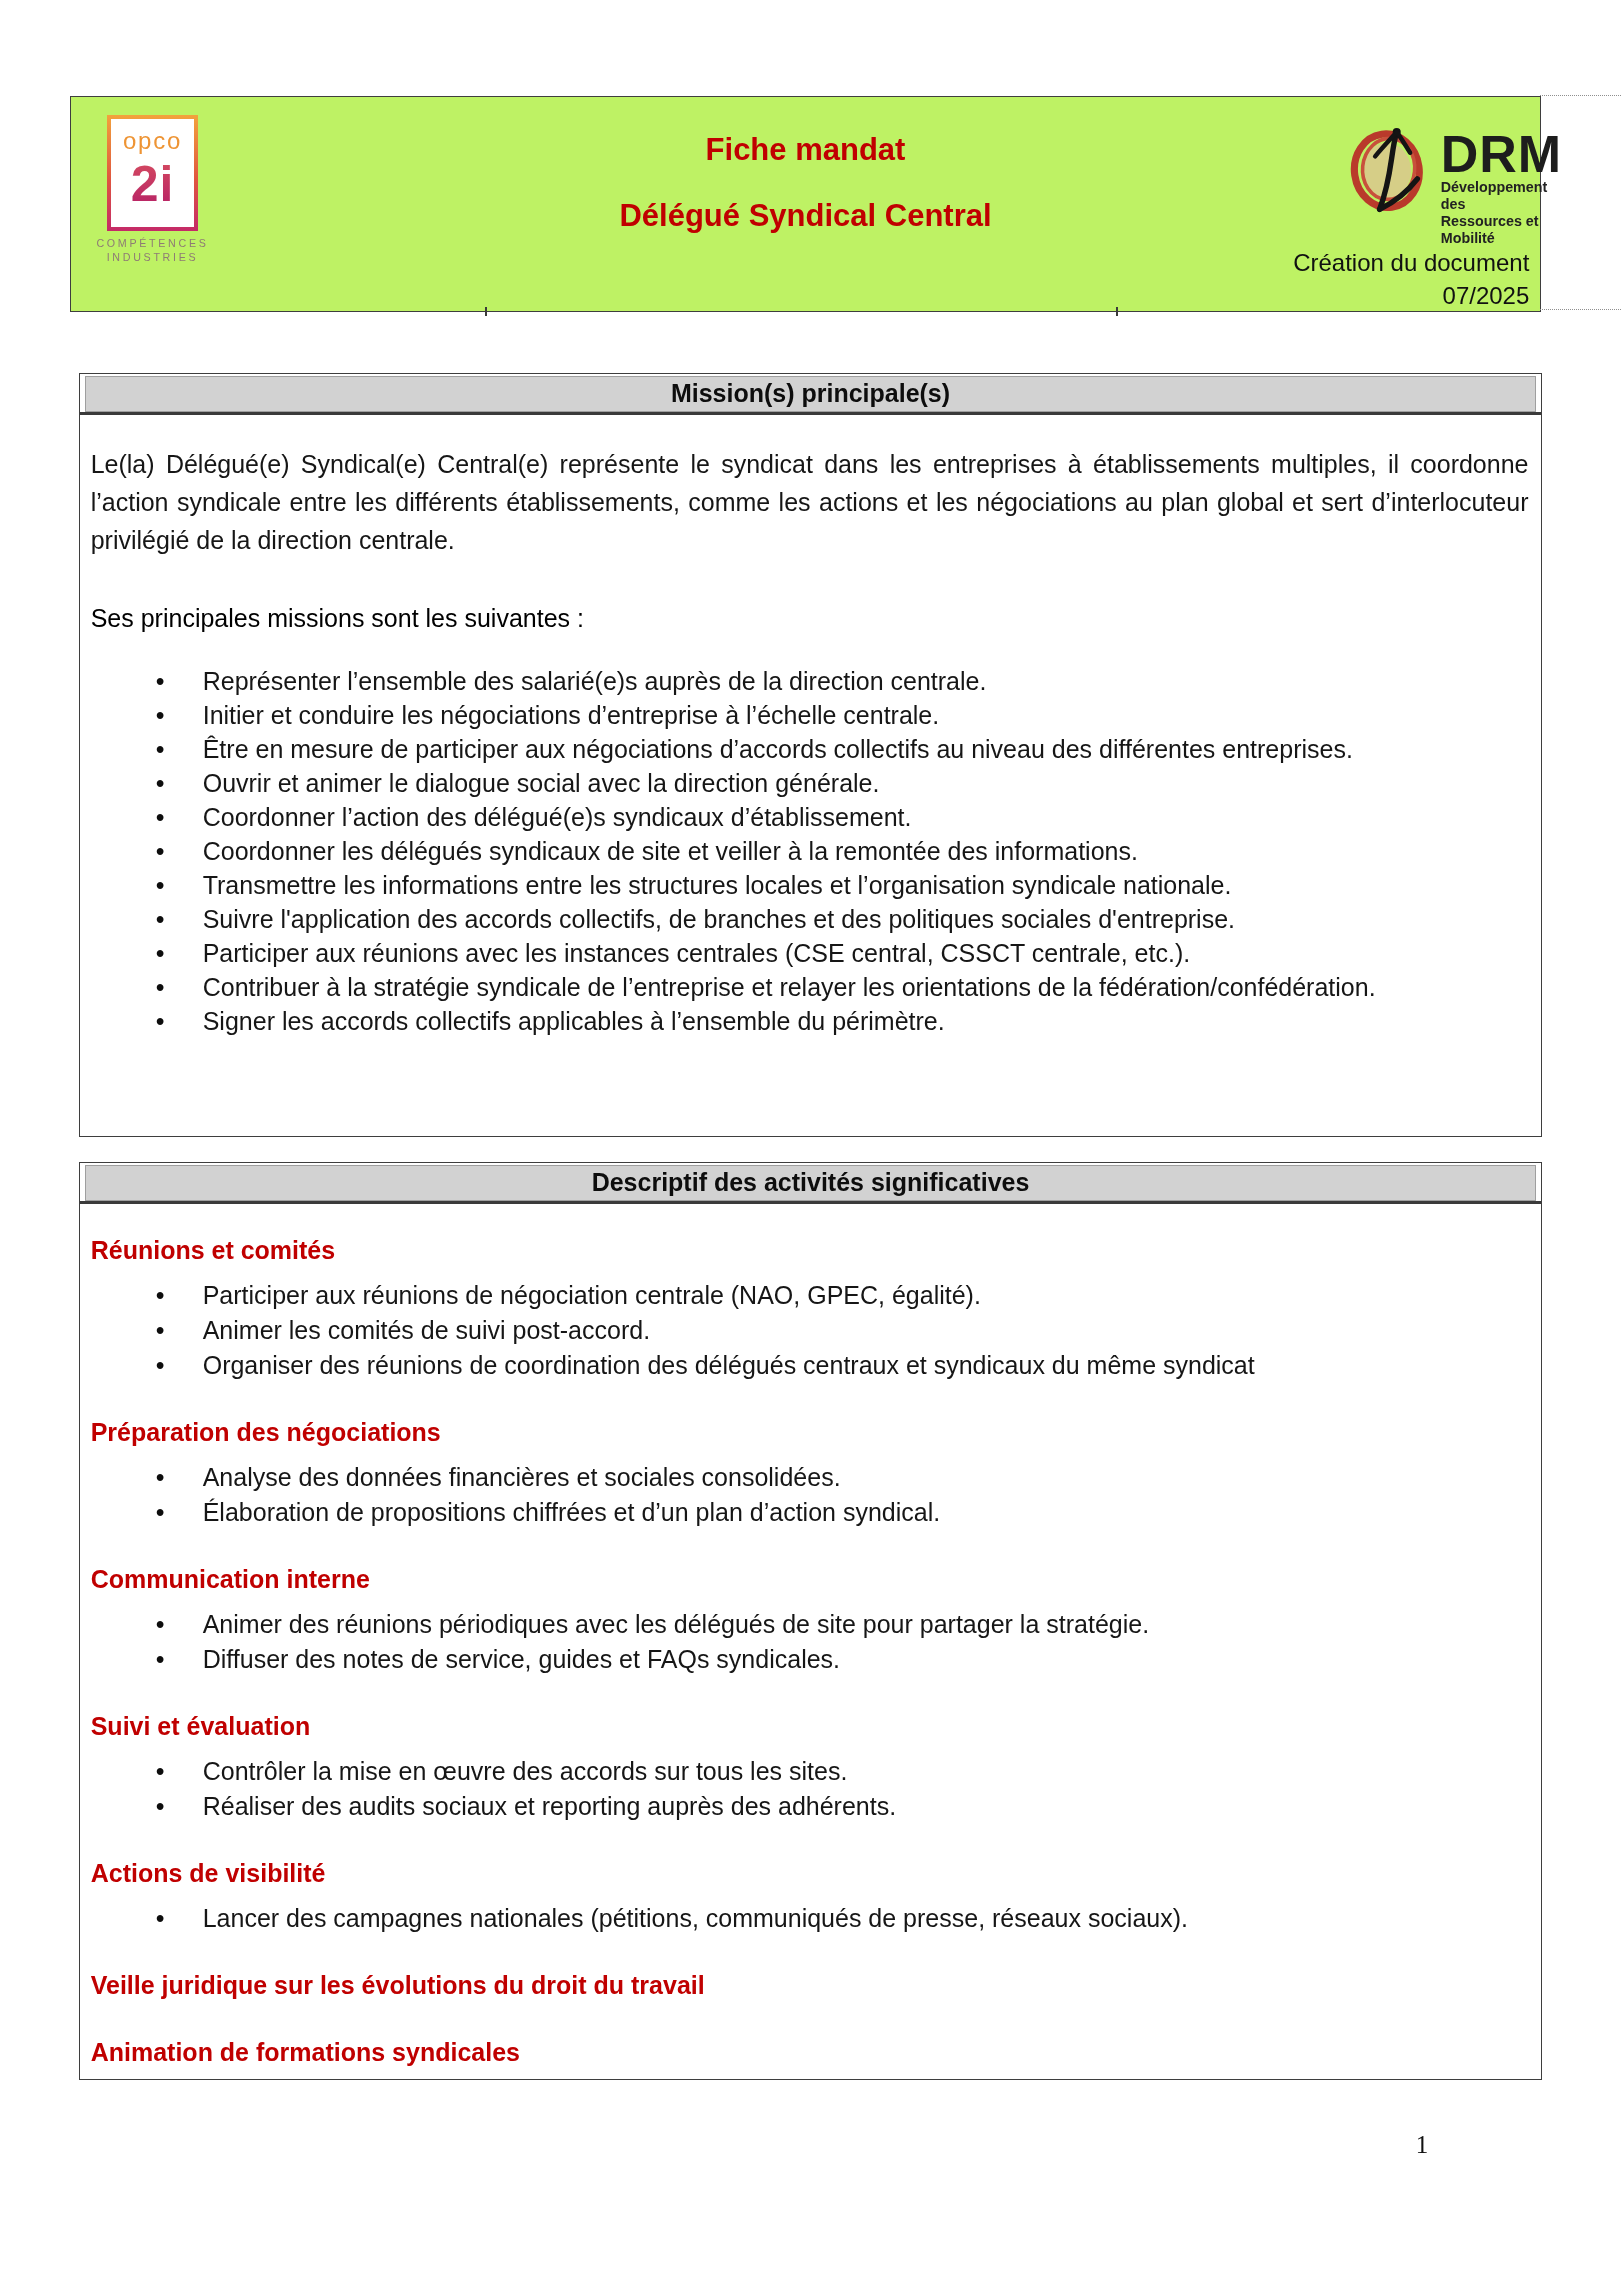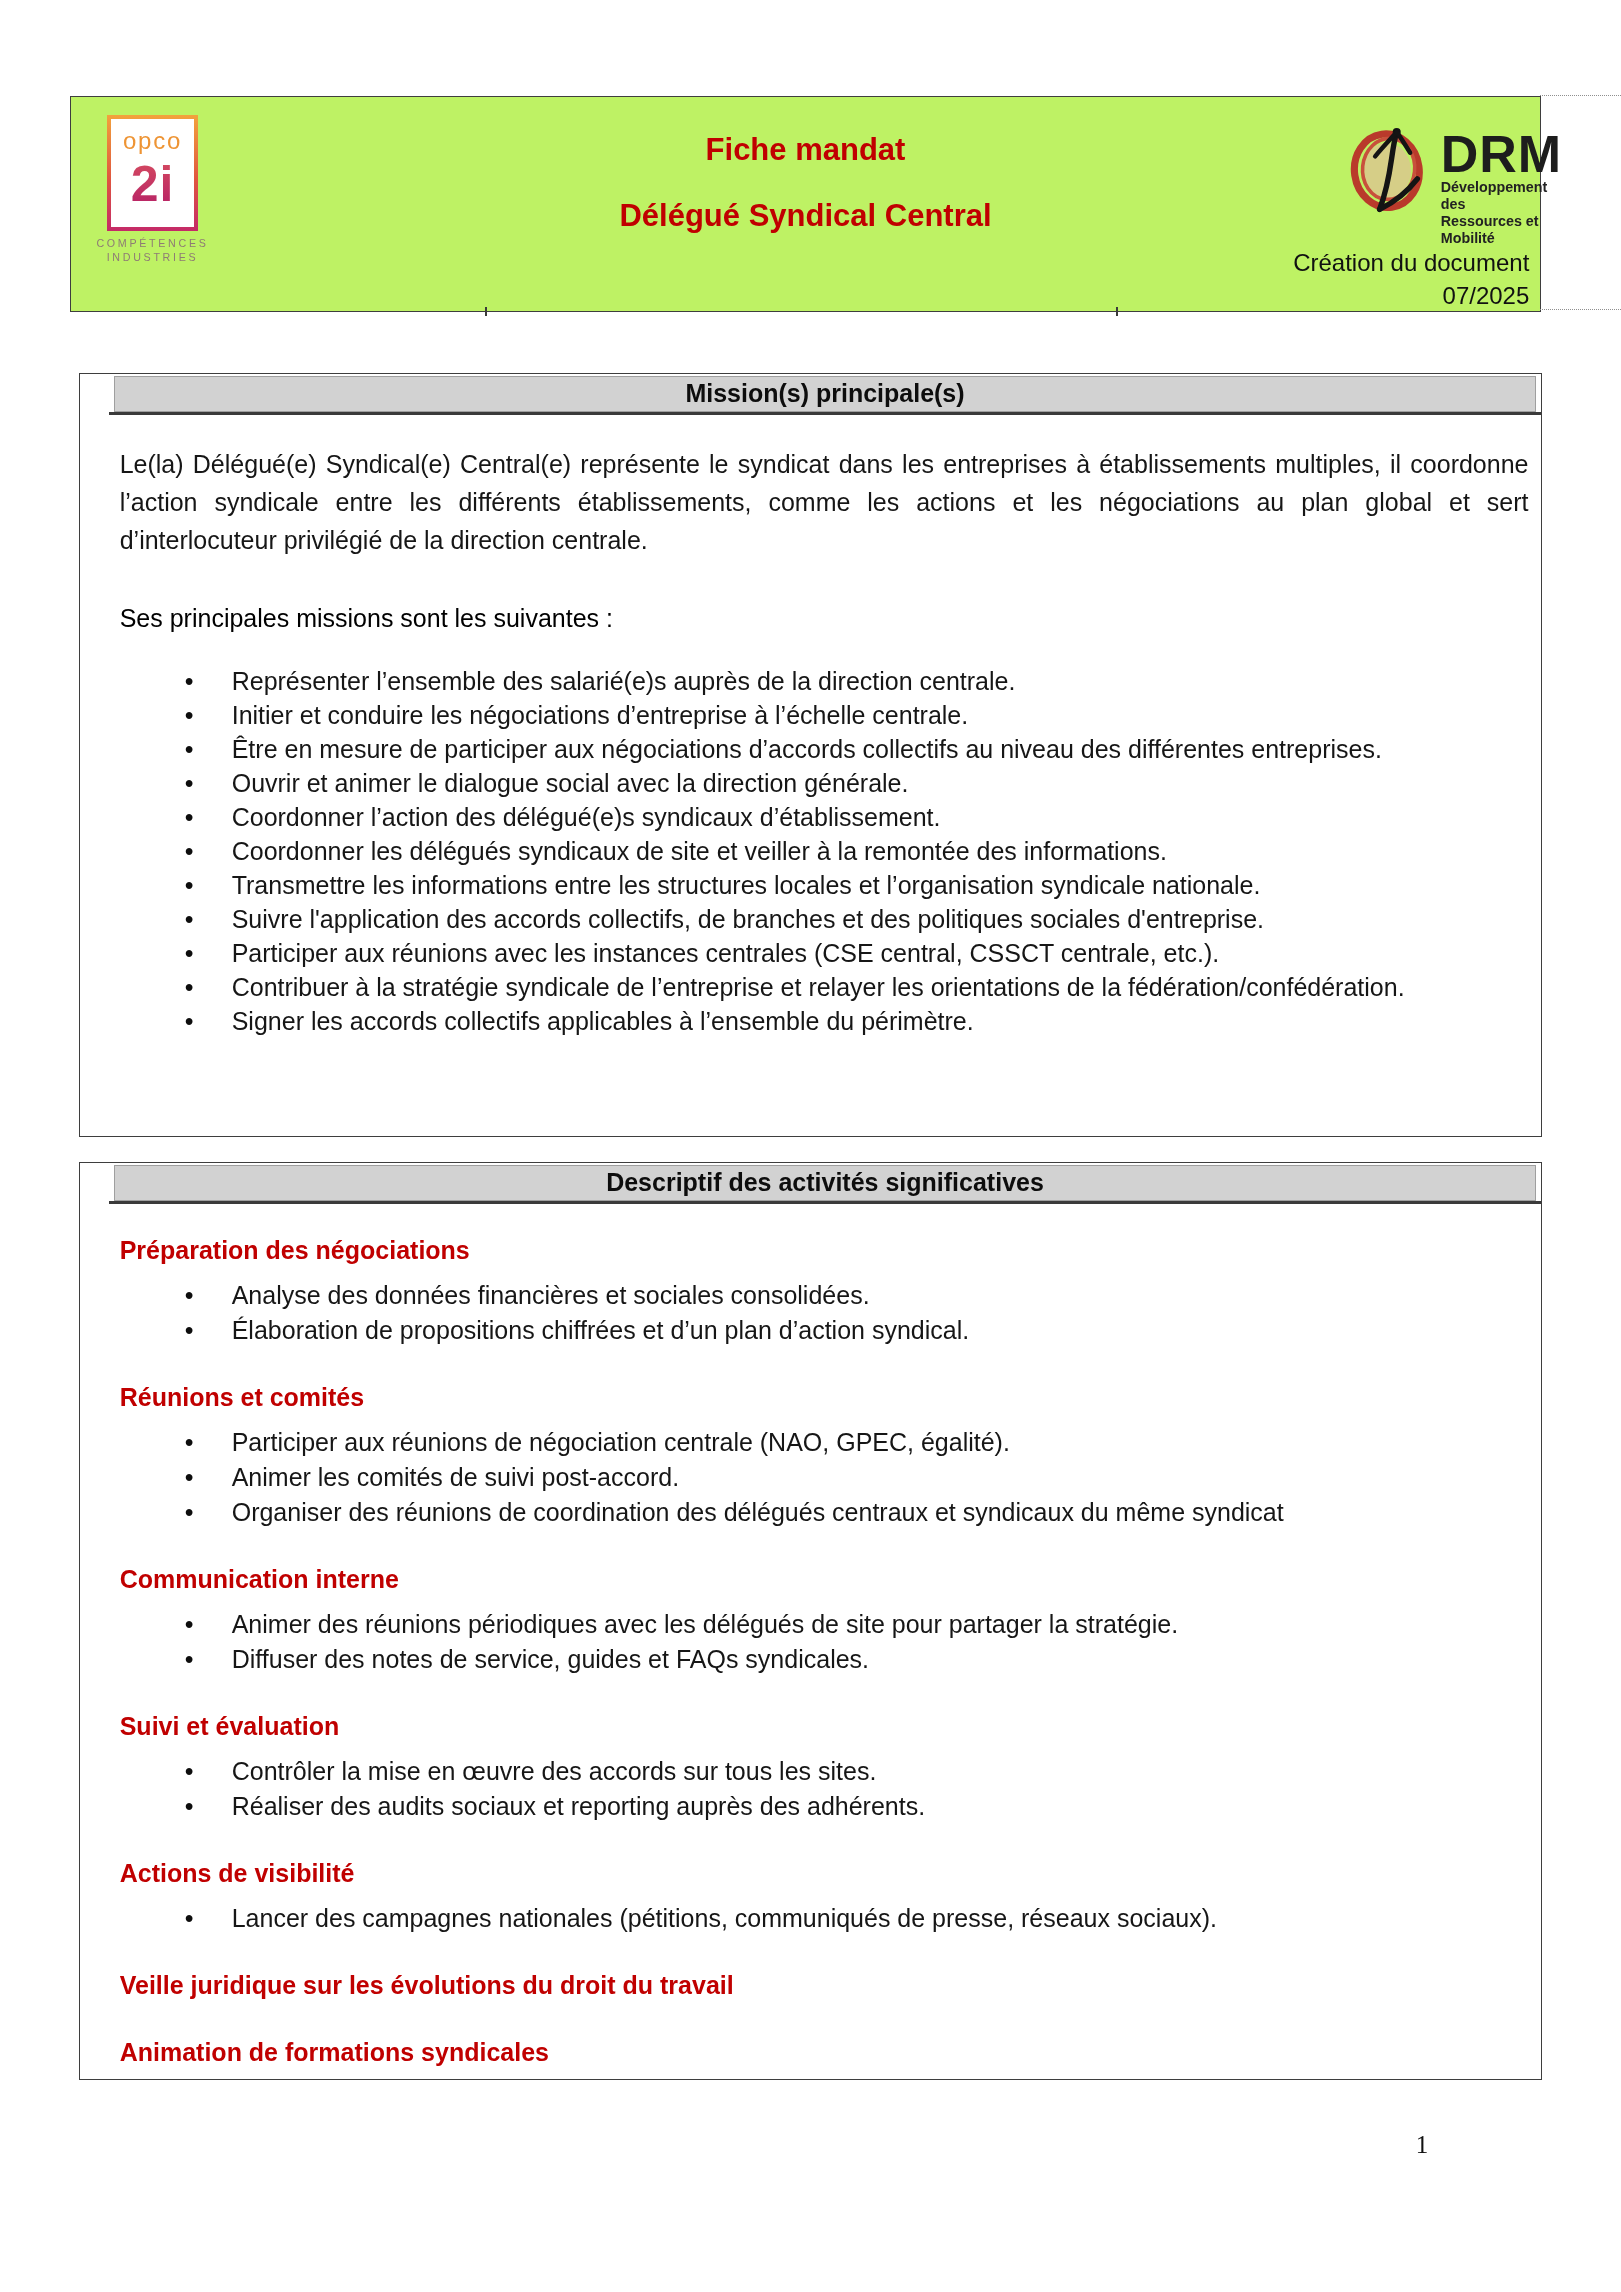--- a/index.html
+++ b/index.html
@@ -49,21 +49,21 @@
   .drm-mark { width:90px; height:97px; flex:0 0 auto; }
   .drm-text { margin-left:1.8px; padding-top:5.4px; }
   .drm-acronym { font-size:52px; font-weight:800; letter-spacing:0.9px; line-height:50px; color:#1d1d1d; }
   .drm-sub { font-size:14.3px; font-weight:bold; color:#222; line-height:17px; }
 
   
   .creation { position:absolute; right:10.7px; top:149px; text-align:right; }
   .creation div { font-size:24px; line-height:33px; color:#111; }
 
   
-  .section-box { position:absolute; left:79px; width:1463px; border:1.8px solid #3e3e3e; background:#fff;padding-left:29px; }
+  .section-box { position:absolute; left:79px; width:1463px; border:1.8px solid #3e3e3e; background:#fff; }
   .box-missions { top:373px; height:764px; }
   .box-activities { top:1162px; height:918px; }
 
   .section-bar {
     margin:1.8px 5.4px 0 5.4px; height:36px; background:#D2D2D2; border:0.9px solid #9f9f9f;
     display:flex; align-items:center; justify-content:center;
   }
   .section-bar span { font-size:25px; font-weight:bold; color:#0d0d0d; }
   .section-rule { height:3.6px; background:#3a3a3a; }
 
@@ -186,38 +186,38 @@
   </div>
 
   <div class="section-box box-activities">
     <div class="section-bar">
       <span>Descriptif des activités significatives</span>
     </div>
     <div class="section-rule"></div>
     <div class="activities-content">
 
         <section class="group">
+          <h3 class="red-heading">Réunions et comités</h3>
+          <ul class="bullets">
+
+              <li class="bullet-item">Participer aux réunions de négociation centrale (NAO, GPEC, égalité).</li>
+
+              <li class="bullet-item">Animer les comités de suivi post-accord.</li>
+
+              <li class="bullet-item">Organiser des réunions de coordination des délégués centraux et syndicaux du même syndicat</li>
+            </ul>
+        </section>
+
+        <section class="group">
           <h3 class="red-heading">Préparation des négociations</h3>
           <ul class="bullets">
 
               <li class="bullet-item">Analyse des données financières et sociales consolidées.</li>
 
               <li class="bullet-item">Élaboration de propositions chiffrées et d’un plan d’action syndical.</li>
-            </ul>
-        </section>
-
-        <section class="group">
-          <h3 class="red-heading">Réunions et comités</h3>
-          <ul class="bullets">
-
-              <li class="bullet-item">Participer aux réunions de négociation centrale (NAO, GPEC, égalité).</li>
-
-              <li class="bullet-item">Animer les comités de suivi post-accord.</li>
-
-              <li class="bullet-item">Organiser des réunions de coordination des délégués centraux et syndicaux du même syndicat</li>
             </ul>
         </section>
 
         <section class="group">
           <h3 class="red-heading">Communication interne</h3>
           <ul class="bullets">
 
               <li class="bullet-item">Animer des réunions périodiques avec les délégués de site pour partager la stratégie.</li>
 
               <li class="bullet-item">Diffuser des notes de service, guides et FAQs syndicales.</li>

